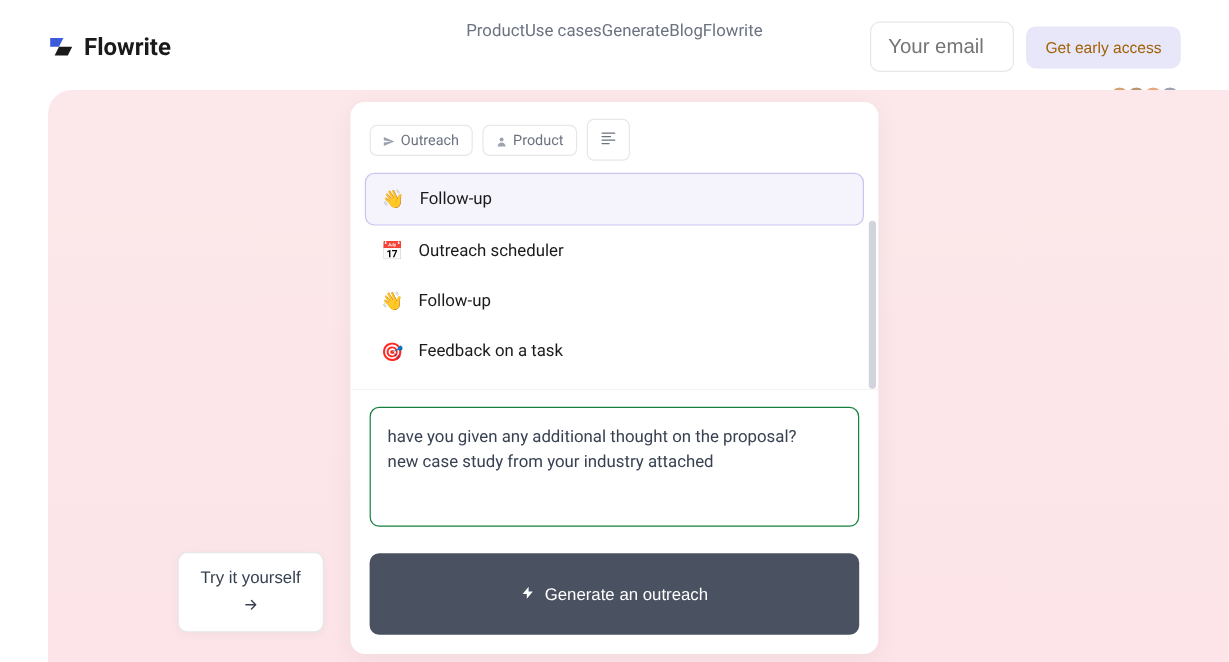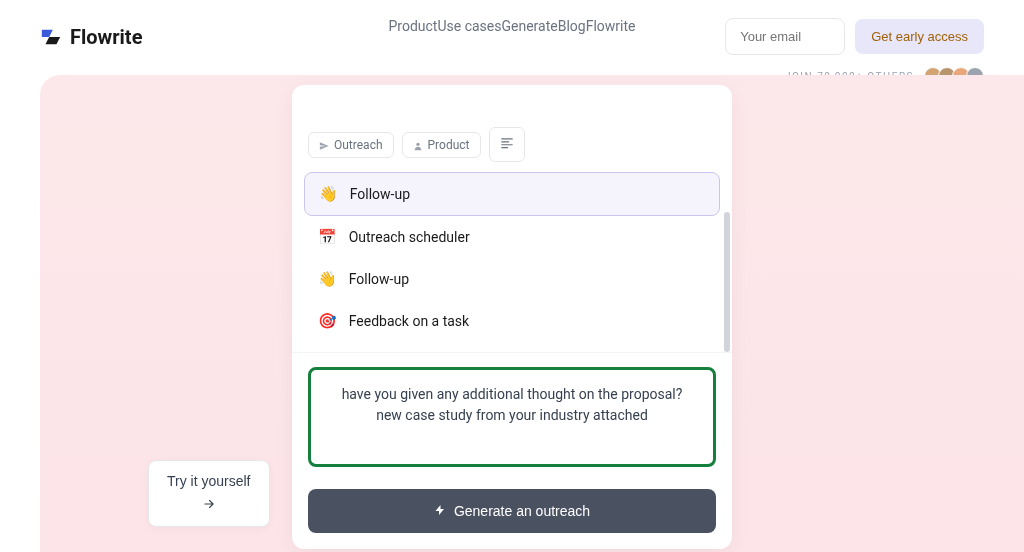--- a/index.html
+++ b/index.html
@@ -47,21 +47,21 @@
     }
     .header-right {
       display: flex;
       align-items: center;
       gap: 10px;
     }
     .email-input {
       border: 1px solid #e5e7eb;
       border-radius: 8px;
       padding: 10px 14px;
-      font-size: 13px;
+      font-size: 17px;
       color: #9ca3af;
       width: 120px;
       outline: none;
       margin-left: 13px;
     }
     .cta-button {
       background: #e8e6f9;
       color: #a16207;
       border: none;
       border-radius: 8px;
@@ -115,21 +115,20 @@
       background: #fff;
       border-radius: 12px;
       box-shadow: 0 4px 20px rgba(0,0,0,0.05);
       overflow: hidden;
     }
     .card-header {
       padding: 14px 16px 10px 16px;
       display: flex;
       gap: 8px;
       align-items: center;
-      margin-top: 28px;
     }
     .chip {
       display: flex;
       align-items: center;
       gap: 5px;
       border: 1px solid #e5e7eb;
       border-radius: 6px;
       padding: 5px 10px;
       font-size: 12px;
       color: #6b7280;
@@ -180,39 +179,38 @@
       background: #d1d5db;
       border-radius: 3px;
     }
     .textarea-wrap {
       padding: 14px 16px 8px 16px;
       border-top: 1px solid #f3f4f6;
     }
     .textarea {
       width: 100%;
       min-height: 100px;
-      border: 3px solid #15803d;
+      border: 1px solid #15803d;
       border-radius: 8px;
       padding: 14px;
       font-size: 14px;
       color: #374151;
       font-family: inherit;
       resize: none;
       outline: none;
       line-height: 1.5;
-      text-align: center;
     }
     .generate-btn {
       margin: 10px 16px 16px 16px;
       width: calc(100% - 32px);
       background: #4a5160;
       color: #fff;
       border: none;
       border-radius: 8px;
-      padding: 14px;
+      padding: 26px;
       font-size: 14px;
       display: flex;
       align-items: center;
       justify-content: center;
       gap: 8px;
       cursor: pointer;
     }
     .try-btn {
       position: absolute;
       top: 460px;

